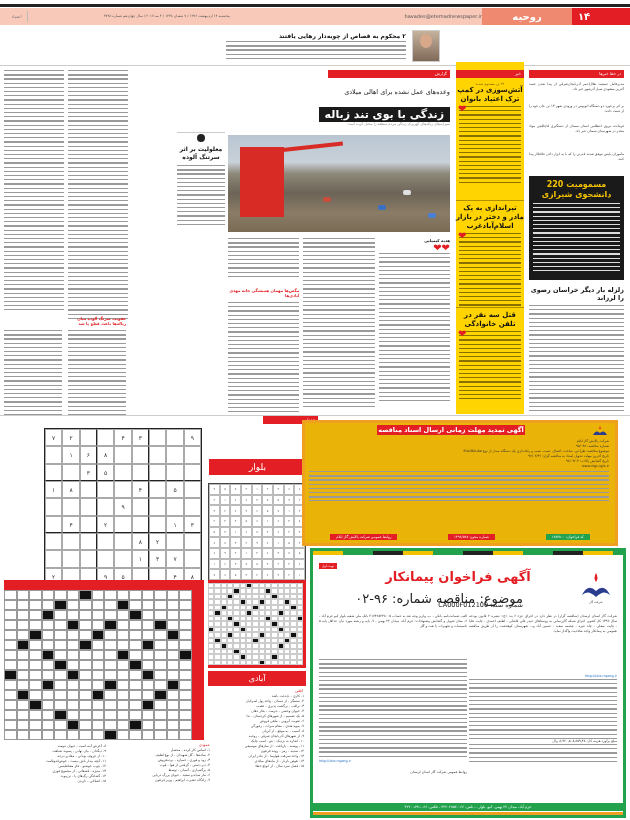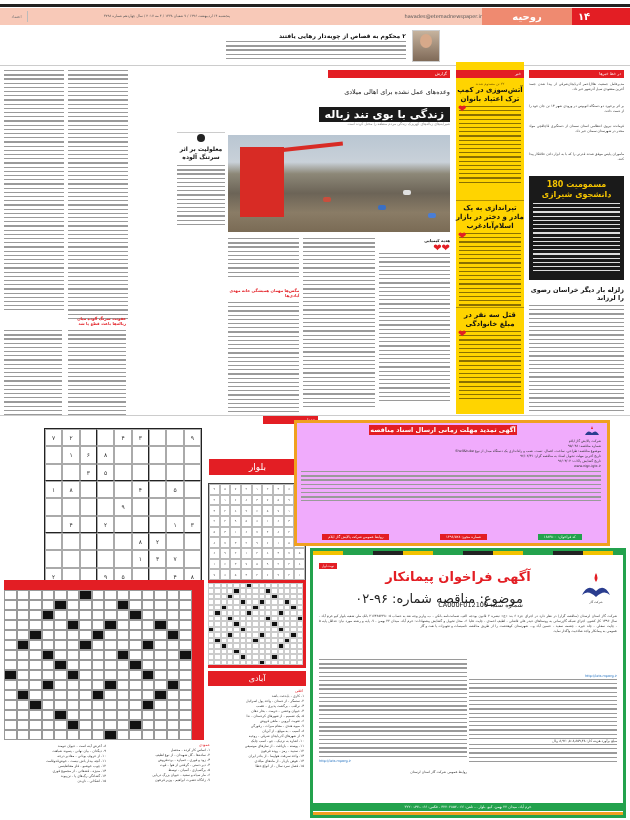--- a/index.html
+++ b/index.html
@@ -70,21 +70,21 @@
   .cw-sol { width: 95px; height: 82px; display: grid; grid-template-columns: repeat(15, 1fr); grid-template-rows: repeat(15, 1fr); background: #fff; direction: ltr; }
   .cw-sol div { border: 0.2px solid #ccc; }
   .cw-sol div.b { background: #111; }
   .cw-title { left: 208px; top: 671px; width: 98px; height: 15px; background: #e31e24; color: #fff; font-size: 8px; text-align: center; line-height: 15px; }
   .clue-h-hdr { right: 327px; top: 688px; font-size: 3.8px; color: #e31e24; }
   .clues-h { right: 326px; top: 694px; width: 97px; height: 118px; }
   .clue-v-hdr { right: 420px; top: 742px; font-size: 3.8px; color: #e31e24; }
   .clues-v { right: 420px; top: 748px; width: 100px; height: 65px; }
   .clues-v2 { left: 4px; top: 744px; width: 102px; height: 62px; }
   
-  .ad1 { right: 20px; top: 420px; width: 316px; height: 126px; border: 3px solid #f0a020; background: #f0abfc; }
+  .ad1 { right: 12px; top: 420px; width: 316px; height: 126px; border: 3px solid #f0a020; background: #eab308; }
   .ad1-title { position: absolute; right: 90px; top: 2px; width: 148px; height: 10px; background: #e31e24; color: #fff; font-size: 6.5px; font-weight: bold; text-align: center; line-height: 10px; }
   .ad1-logo { position: absolute; right: 6px; top: 2px; width: 18px; height: 12px; }
   .ad1-body { position: absolute; right: 6px; top: 16px; width: 300px; height: 90px; }
   .ad1-footer { position: absolute; left: 0; bottom: 3px; width: 100%; display: flex; justify-content: space-around; direction: rtl; }
   .ad1-footer span { font-size: 3.5px; color: #fff; padding: 1px 6px; }
   .ad2 { right: 4px; top: 548px; width: 316px; height: 270px; border: 3px solid #23a24d; background: #fff; }
   .ad2-strip { position: absolute; left: 0; top: 0; width: 100%; height: 4px; background: repeating-linear-gradient(90deg, #f2c200 0 30px, #23a24d 30px 60px, #222 60px 90px); }
   .ad2-title { position: absolute; right: 80px; top: 18px; width: 170px; font-size: 13px; font-weight: bold; color: #e31e24; text-align: center; }
   .ad2-badge { position: absolute; left: 6px; top: 12px; width: 18px; height: 6px; background: #e31e24; color: #fff; font-size: 3.2px; text-align: center; line-height: 6px; }
   .ad2-logo { position: absolute; right: 10px; top: 20px; width: 34px; height: 34px; }
@@ -162,35 +162,35 @@
     <div class="y-title">آتش‌سوزی در کمپ ترک اعتیاد بانوان</div>
     <span class="y-hearts">❤</span>
     <div class="y-body" style="height:78px;"></div>
   </div>
   <div style="position:absolute;top:138px;width:100%;border-top:1px solid #b09000;padding-top:3px;">
     <div class="y-title">تیراندازی به یک مادر و دختر در بازار اسلام‌آبادغرب</div>
     <span class="y-hearts">❤</span>
     <div class="y-body" style="height:76px;"></div>
   </div>
   <div style="position:absolute;top:245px;width:100%;border-top:1px solid #b09000;padding-top:3px;">
-    <div class="y-title">قتل سه نفر در مبلغ خانوادگی</div>
+    <div class="y-title">قتل سه نفر در تلفن خانوادگی</div>
     <span class="y-hearts">❤</span>
     <div class="y-body" style="height:70px;"></div>
   </div>
 </div>
 
 <div class="abs col-news-hdr">در خط خبرها</div>
 <div class="abs" style="right:6px;top:82px;width:95px;">
   <div class="txt" style="height:22px;color:#333;">مدیرعامل جمعیت هلال‌احمر آذربایجان‌شرقی از پیدا شدن جسد آخرین مفقودی سیل آذرشهر خبر داد.</div>
   <div class="txt" style="height:20px;color:#333;">بر اثر برخورد دو دستگاه اتوبوس در ورودی شهر ۱۳ تن جان خود را از دست دادند.</div>
   <div class="txt" style="height:28px;color:#333;">فرمانده نیروی انتظامی استان سمنان از دستگیری قاچاقچی مواد مخدر در شهرستان سمنان خبر داد.</div>
   <div class="txt" style="height:20px;color:#333;">مأموران پلیس موفق شدند قدرتی را که با به ابزار دادن خلافکار پیدا کنند.</div>
 </div>
 <div class="abs dark-box">
-  <div class="dark-title">مسمومیت 180 دانشجوی شیرازی</div>
+  <div class="dark-title">مسمومیت 220 دانشجوی شیرازی</div>
   <div class="dark-body"></div>
 </div>
 <div class="abs quake-title">زلزله بار دیگر خراسان رضوی را لرزاند</div>
 <div class="abs quake-body txt txt-lines"></div>
 
 <div class="abs sep" style="left:0;top:415px;width:630px;"></div>
 
 <div class="abs puz-hdr">جدول</div>
 <div class="abs sudoku" id="sudoku">
     <div>۷</div>

